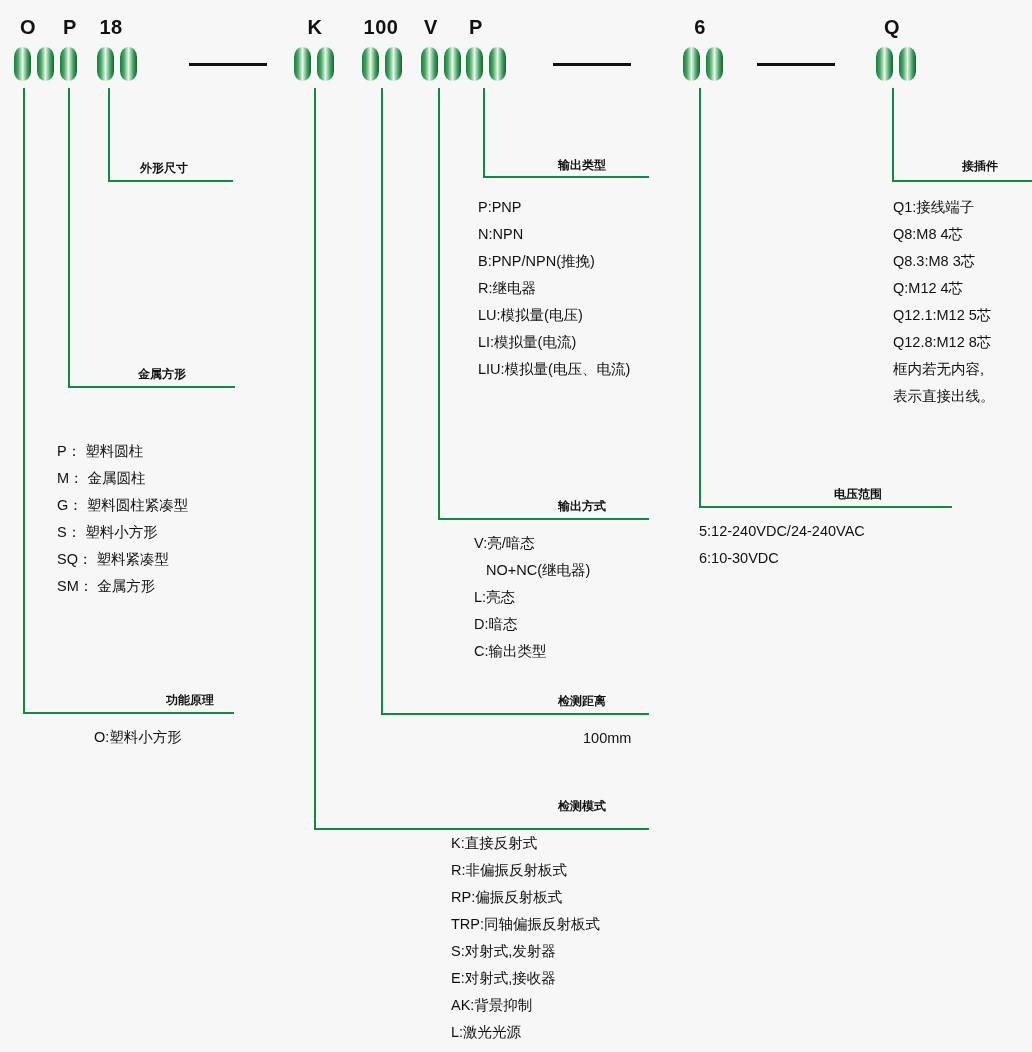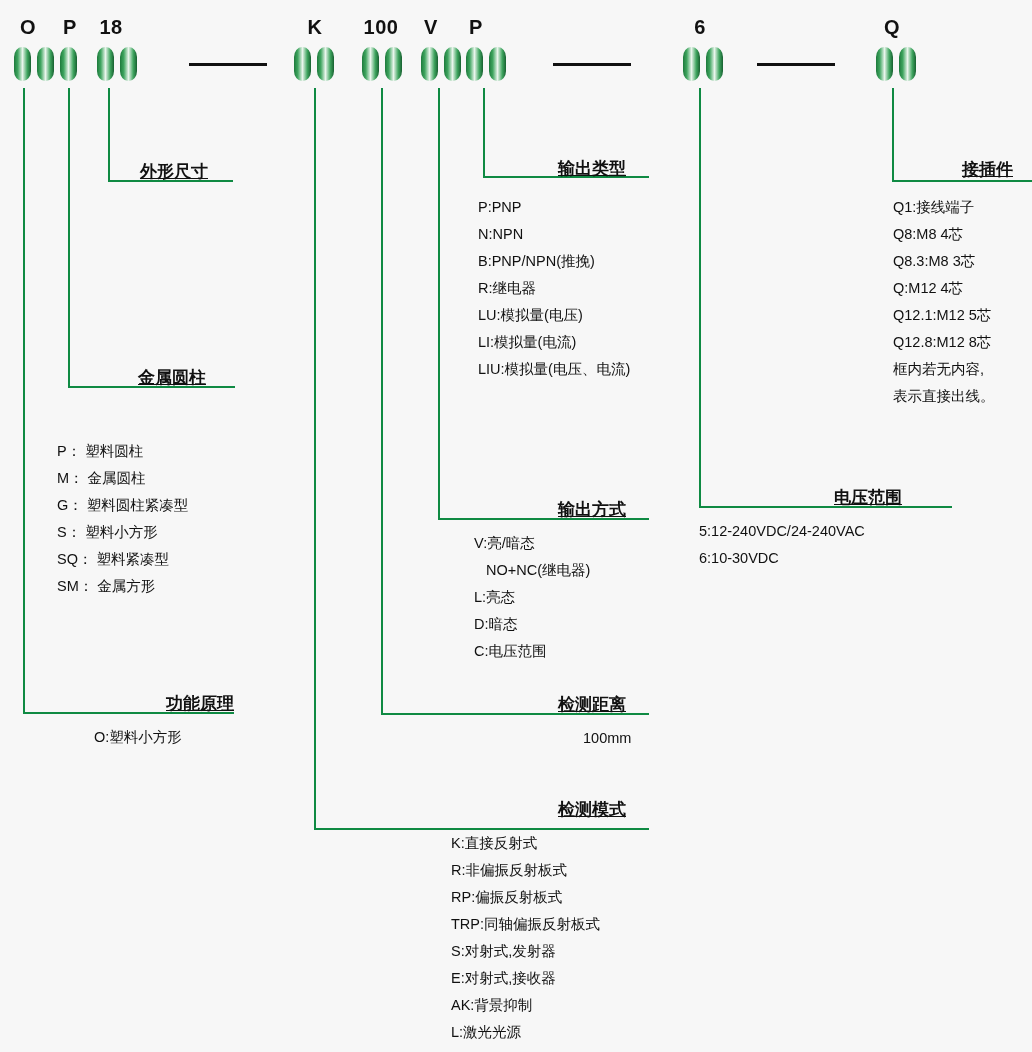--- a/index.html
+++ b/index.html
@@ -56,25 +56,24 @@
     background: #0f8a43;
   }
   .hline {
     position: absolute;
     height: 2px;
     background: #0f8a43;
   }
   
   .section-title {
     position: absolute;
-    font-size: 17px;
+    font-size: 12px;
     font-weight: bold;
     color: #111;
     white-space: nowrap;
-    text-decoration: underline;
   }
   .detail {
     position: absolute;
     font-size: 14.5px;
     line-height: 27px;
     color: #111;
     white-space: pre;
   }
 </style>
 </head>
@@ -173,21 +172,21 @@
   <div class="hline" style="left:483px; top:176px; width:166px;"></div>
 
   <div class="vline" style="left:699px; top:88px; height:418px;"></div>
   <div class="hline" style="left:699px; top:506px; width:253px;"></div>
 
   <div class="vline" style="left:892px; top:88px; height:92px;"></div>
   <div class="hline" style="left:892px; top:180px; width:140px;"></div>
 
   <div class="section-title" style="left:140px; top:160px;">外形尺寸</div>
 
-  <div class="section-title" style="left:138px; top:366px;">金属圆柱</div>
+  <div class="section-title" style="left:138px; top:366px;">金属方形</div>
   <div class="detail" style="left:57px; top:398px;margin-top:40px;">P： 塑料圆柱
 M： 金属圆柱
 G： 塑料圆柱紧凑型
 S： 塑料小方形
 SQ： 塑料紧凑型
 SM： 金属方形</div>
 
   <div class="section-title" style="left:140px; top:692px;margin-left:26px;">功能原理</div>
   <div class="detail" style="left:94px; top:724px;">O:塑料小方形</div>
 
@@ -202,21 +201,21 @@
 L:激光光源</div>
 
   <div class="section-title" style="left:558px; top:693px;">检测距离</div>
   <div class="detail" style="left:583px; top:725px;">100mm</div>
 
   <div class="section-title" style="left:558px; top:498px;">输出方式</div>
   <div class="detail" style="left:474px; top:530px;">V:亮/暗态
    NO+NC(继电器)
 L:亮态
 D:暗态
-C:电压范围</div>
+C:输出类型</div>
 
   <div class="section-title" style="left:558px; top:157px;">输出类型</div>
   <div class="detail" style="left:478px; top:194px;">P:PNP
 N:NPN
 B:PNP/NPN(推挽)
 R:继电器
 LU:模拟量(电压)
 LI:模拟量(电流)
 LIU:模拟量(电压、电流)</div>
 

